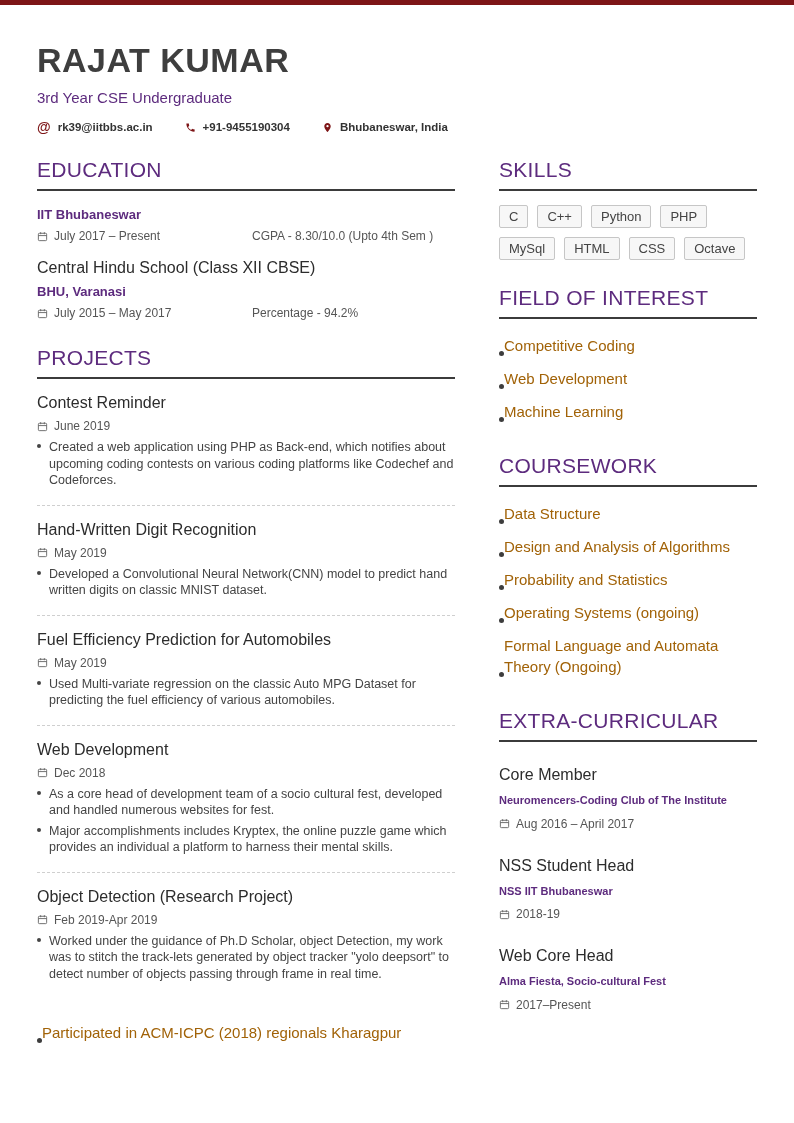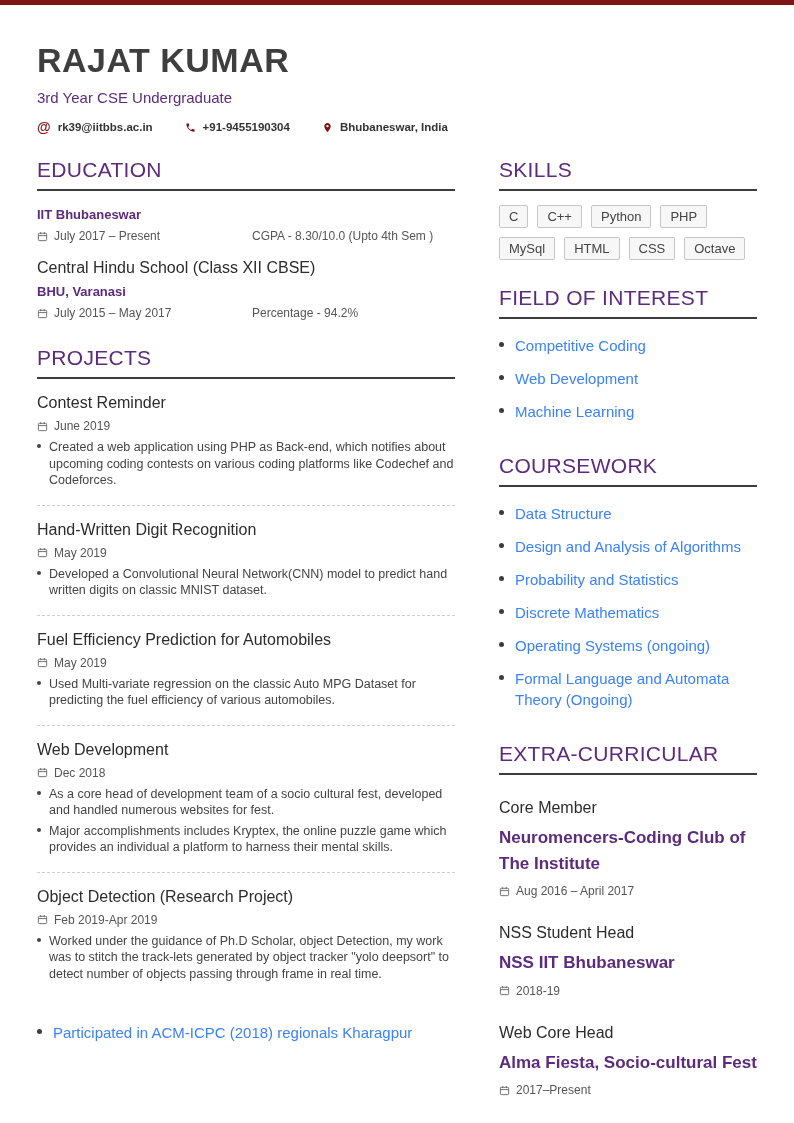--- a/index.html
+++ b/index.html
@@ -51,32 +51,32 @@
   .proj{padding:15px 0 16px;border-bottom:1px dashed #cfcfcf;}
   .proj:last-child{border-bottom:none;padding-bottom:8px;}
   .proj-title{font-size:16px;color:#2c2c2c;}
   .proj-date{display:flex;align-items:center;gap:6px;font-size:12px;color:var(--muted);margin-top:7px;}
   .bullets{margin-top:6px;}
   .bullet{display:flex;gap:8px;font-size:12.5px;color:#444;line-height:1.32;margin-top:4px;}
   .dot{width:4px;height:4px;border-radius:50%;background:#444;flex:none;margin-top:5px;}
 
   
   .rlist{margin-top:10px;}
-  .rlist-item{display:flex;gap:11px;align-items:flex-start;font-size:15px;color:#3b82f6;padding:6px 0;line-height:1.4;}
+  .rlist-item{display:flex;align-items:flex-end;font-size:15px;color:#a16207;padding:6px 0;line-height:1.4;}
   .rlist-item .dot{width:5px;height:5px;background:#3d3d3d;margin-top:7px;}
 
   
   .tags{display:flex;flex-wrap:wrap;gap:9px 9px;margin-top:14px;}
   .tag{border:1px solid #c6c6c6;background:#f7f7f7;border-radius:2px;padding:3px 9px;font-size:13px;color:#444;}
 
   
   .xc-item{margin-top:24px;}
   .xc-item + .xc-item{margin-top:26px;}
   .xc-role{font-size:16px;color:#2c2c2c;}
-  .xc-org{margin-top:8px;font-size:17px;font-weight:700;color:var(--accent);line-height:1.5;}
+  .xc-org{margin-top:8px;font-size:11px;font-weight:700;color:var(--accent);line-height:1.5;}
   .xc-date{display:flex;align-items:center;gap:6px;margin-top:8px;font-size:12px;color:var(--muted);}
 </style>
 </head>
 <body>
 
 <div class="topbar"></div>
 
 <div class="page">
 
   <header>
@@ -321,24 +321,20 @@
           <div class="rlist-item">
               <span class="dot"></span>
               <span>Design and Analysis of Algorithms</span>
             </div>
           <div class="rlist-item">
               <span class="dot"></span>
               <span>Probability and Statistics</span>
             </div>
           <div class="rlist-item">
               <span class="dot"></span>
-              <span>Discrete Mathematics</span>
-            </div>
-          <div class="rlist-item">
-              <span class="dot"></span>
               <span>Operating Systems (ongoing)</span>
             </div>
           <div class="rlist-item">
               <span class="dot"></span>
               <span>Formal Language and Automata Theory (Ongoing)</span>
             </div>
         </div>
       </section>
 
       <section class="section">

